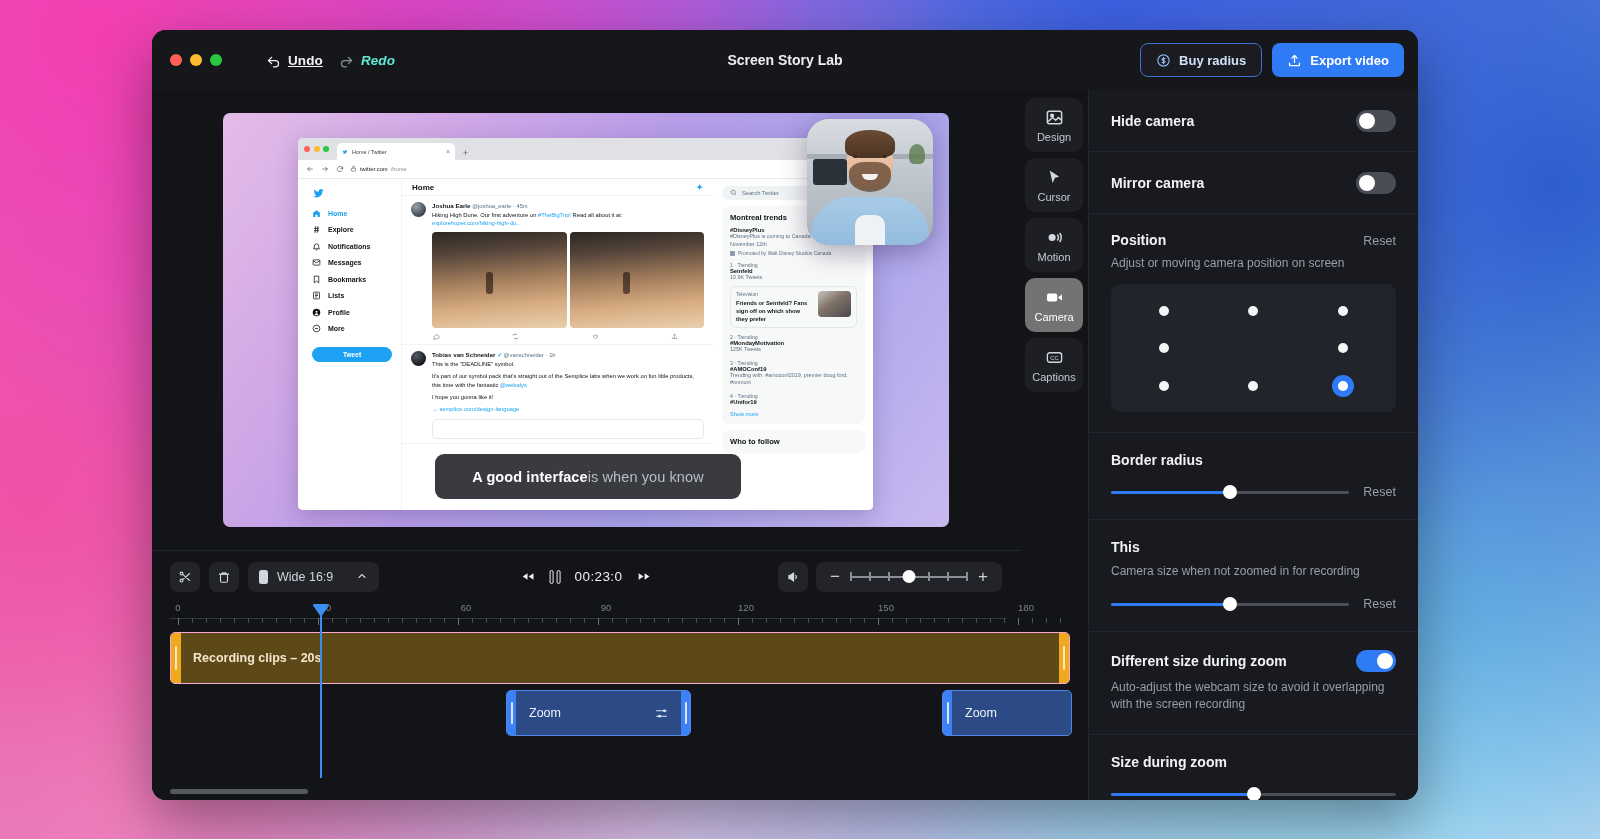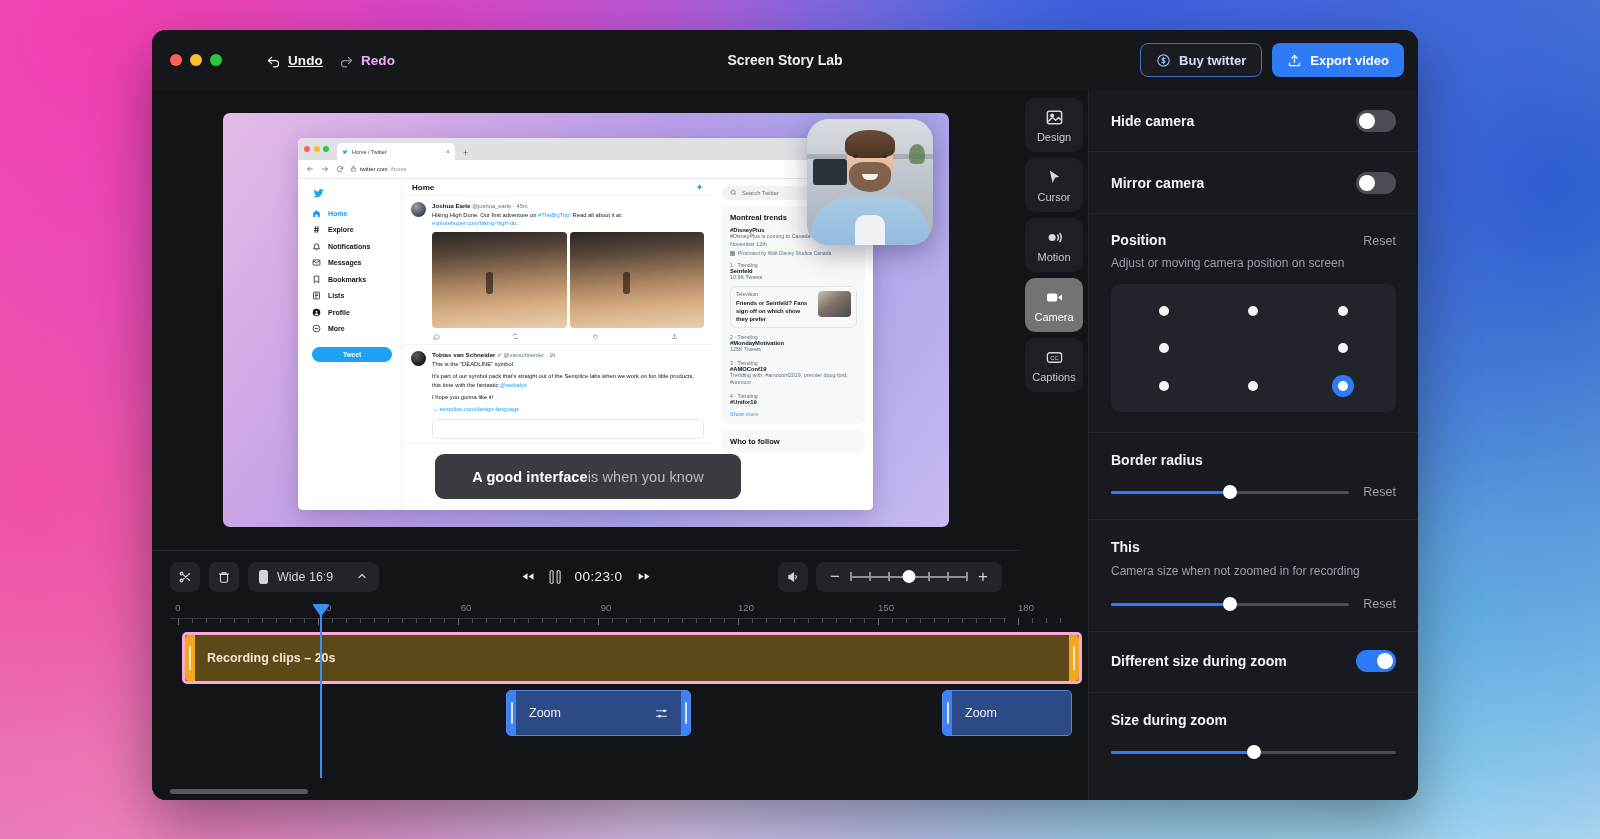--- a/index.html
+++ b/index.html
@@ -42,21 +42,21 @@
   .dot.red { background: #ff5f57; }
   .dot.yellow { background: #febc2e; }
   .dot.green { background: #28c840; }
 
   .history { display: flex; align-items: center; gap: 16px; margin-left: 44px; }
   .hist-btn { display: flex; align-items: center; gap: 7px; cursor: pointer; }
   .hist-btn svg { width: 15px; height: 15px; display: block; }
   .hist-label { font-size: 13.5px; font-weight: 700; letter-spacing: .1px; }
   .hist-btn.active .hist-label { color: #f2f3f5; text-decoration: underline; }
   .hist-btn.active svg { stroke: #f2f3f5; }
-  .hist-btn.dim .hist-label { color: #f0abfc; }
+  .hist-btn.dim .hist-label { color: #5eead4; font-style: italic; }
   .hist-btn.dim svg { stroke: #8b8f98; }
 
   .app-title {
     position: absolute; left: 0; right: 0; text-align: center;
     font-size: 14px; font-weight: 700; color: #eceef1;
     pointer-events: none;
   }
 
   .title-actions { margin-left: auto; display: flex; align-items: center; gap: 10px; z-index: 2; }
   .btn-license {
@@ -374,23 +374,23 @@
 
   
   .timeline { flex: 1; min-height: 0; position: relative; padding: 0 14px 0 10px; }
   .ruler { height: 22px; position: relative; margin-left: 8px; }
   .rl-label { position: absolute; top: 0; font-size: 9.5px; color: #7e828b; transform: translateX(-50%); }
   .rl-line { position: absolute; top: 16px; left: 0; right: 0; height: 1px; background: #33363f; }
   .rl-tick { position: absolute; top: 16px; width: 1px; height: 5px; background: #4b4f59; }
   .rl-tick.major { height: 7px; background: #6c7078; }
 
   .track-clip {
-    position: absolute; left: 30px; top: 30px; height: 52px;
+    position: absolute; left: 18px; top: 30px; height: 52px;
     width: 900px; border-radius: 5px;
-    background: #5d4817; border: 3px solid #f9a8d4;
+    background: #5d4817; border: 1px solid #f9a8d4;
     display: flex; align-items: center;
   }
   .clip-handle {
     width: 10px; height: 100%; background: #f0a91c;
     display: flex; align-items: center; justify-content: center;
   }
   .clip-handle.l { border-radius: 4px 0 0 4px; }
   .clip-handle.r { border-radius: 0 4px 4px 0; }
   .clip-handle i { display: block; width: 2px; height: 24px; background: rgba(255,255,255,.75); border-radius: 1px; }
   .clip-title { font-size: 12.5px; color: #f3e7cf; font-weight: 700; margin-left: 12px; }
@@ -463,21 +463,21 @@
     <div class="app-title">Screen Story Lab</div>
 
     <div class="title-actions">
       <div class="btn-license">
         <span>
           <svg viewBox="0 0 24 24" fill="none" stroke="#8fb6ee" stroke-width="1.8">
             <circle cx="12" cy="12" r="9"></circle>
               <path d="M12 7v10M14.5 9.3c-.6-.8-4.8-1.2-4.8 1.1 0 2.4 4.6 1.3 4.6 3.5 0 2.2-4.2 2-4.8 1" stroke-linecap="round"></path>
           </svg>
         </span>
-        <span>Buy twitter</span>
+        <span>Buy radius</span>
       </div>
       <div class="btn-export">
         <span>
           <svg viewBox="0 0 24 24" fill="none" stroke="#fff" stroke-width="2" stroke-linecap="round" stroke-linejoin="round">
             <path d="M12 15V4"></path>
               <path d="M8 8l4-4 4 4"></path>
               <path d="M4 16v3a1 1 0 0 0 1 1h14a1 1 0 0 0 1-1v-3"></path>
           </svg>
         </span>
         <span>Export video</span>
@@ -1104,20 +1104,21 @@
         </div>
       </div>
 
       <div class="rp-sec">
         <div class="rp-sec-head" style="align-items:center">
           <span class="rp-title">Different size during zoom</span>
           <span class="toggle on">
               <span class="knob"></span>
             </span>
         </div>
+        <div class="rp-desc">Auto-adjust the webcam size to avoid it overlapping with the screen recording</div>
       </div>
 
       <div class="rp-sec" style="border-bottom:none">
         <span class="rp-title">Size during zoom</span>
         <div class="slider-row">
           <div class="slider">
             <div class="track"></div>
             <div class="fill" style="width:50%"></div>
             <div class="thumb" style="left:50%"></div>
           </div>

